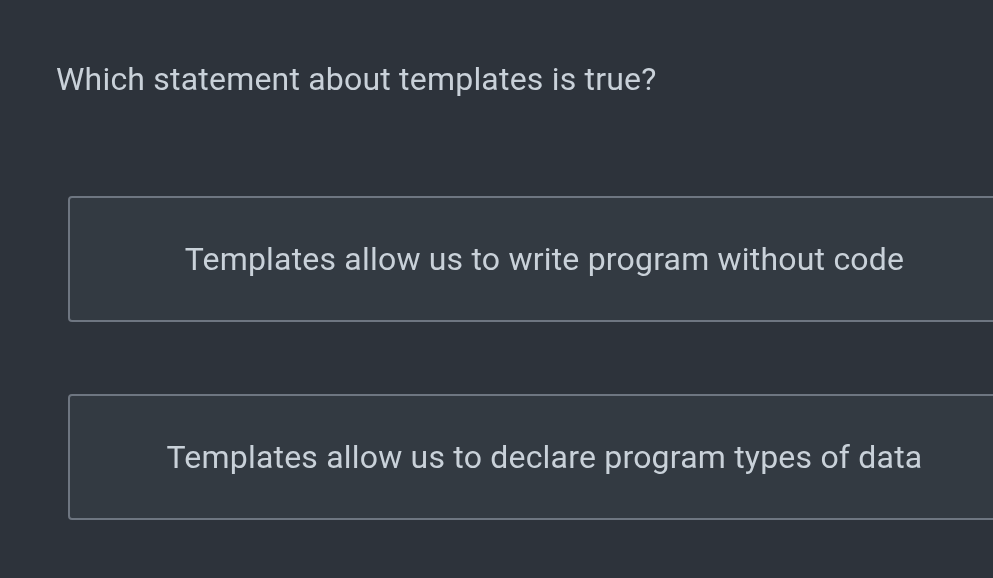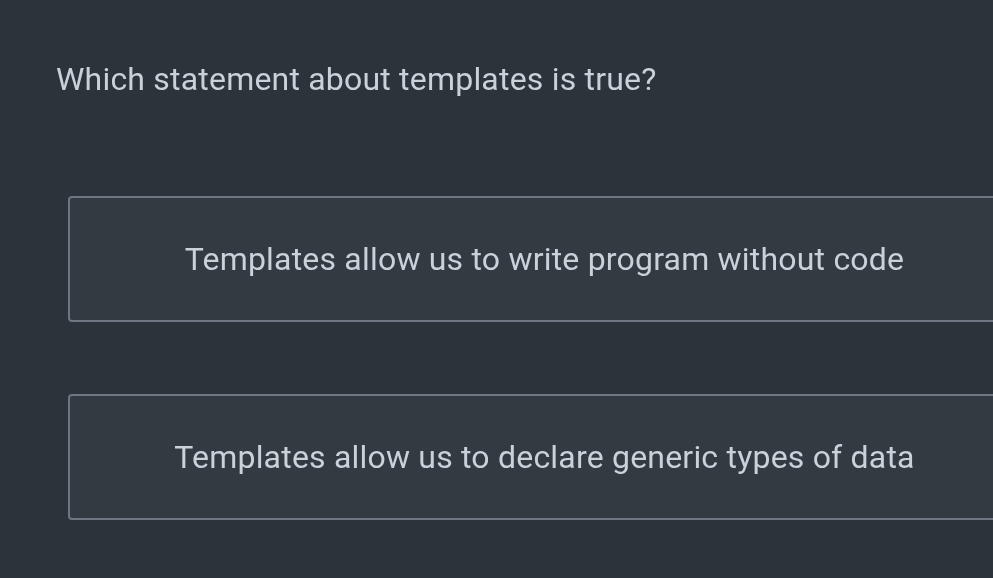--- a/index.html
+++ b/index.html
@@ -53,16 +53,16 @@
 <div class="question-text">Which statement about templates is true?</div>
 
 <div class="options-container">
 
   <button class="option-button">
     <span>Templates allow us to write program without code</span>
   </button>
 
 
   <button class="option-button">
-    <span>Templates allow us to declare generic types of data</span>
+    <span>Templates allow us to declare program types of data</span>
   </button>
 
 </div>
 
 </body></html>

